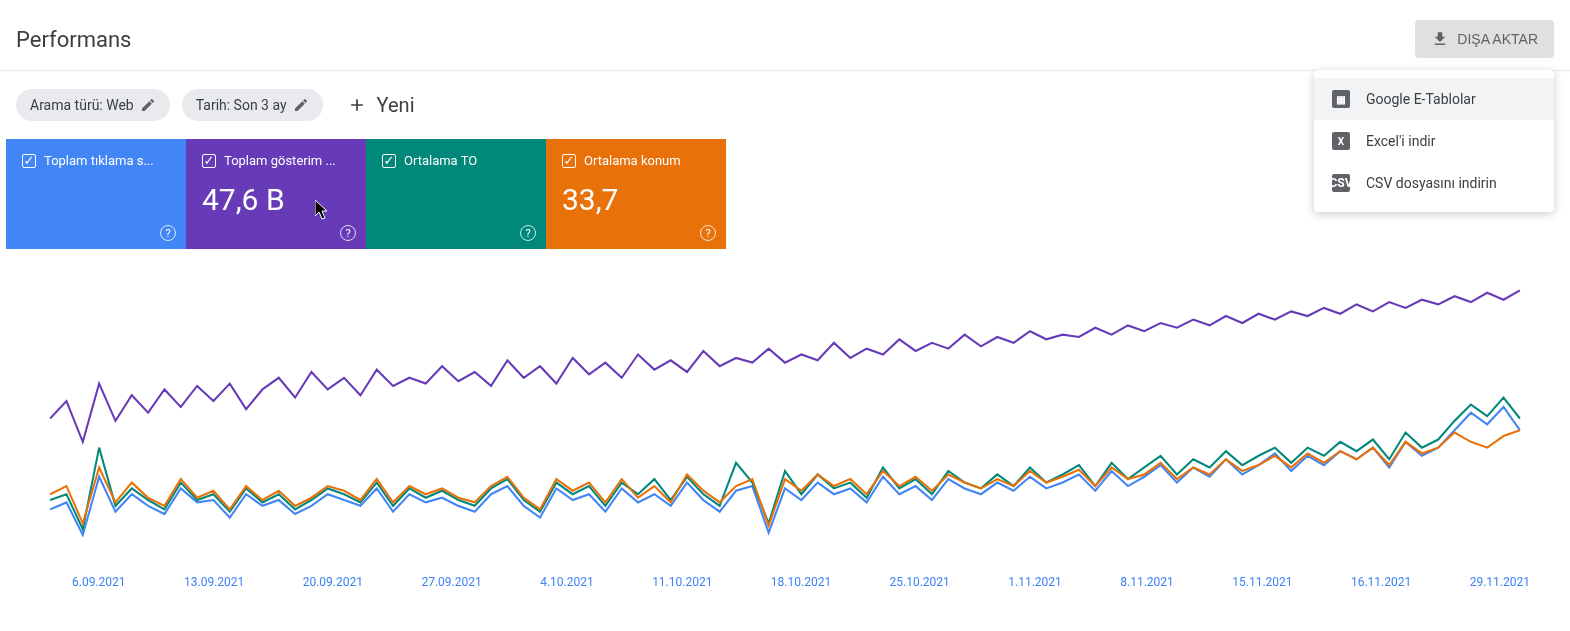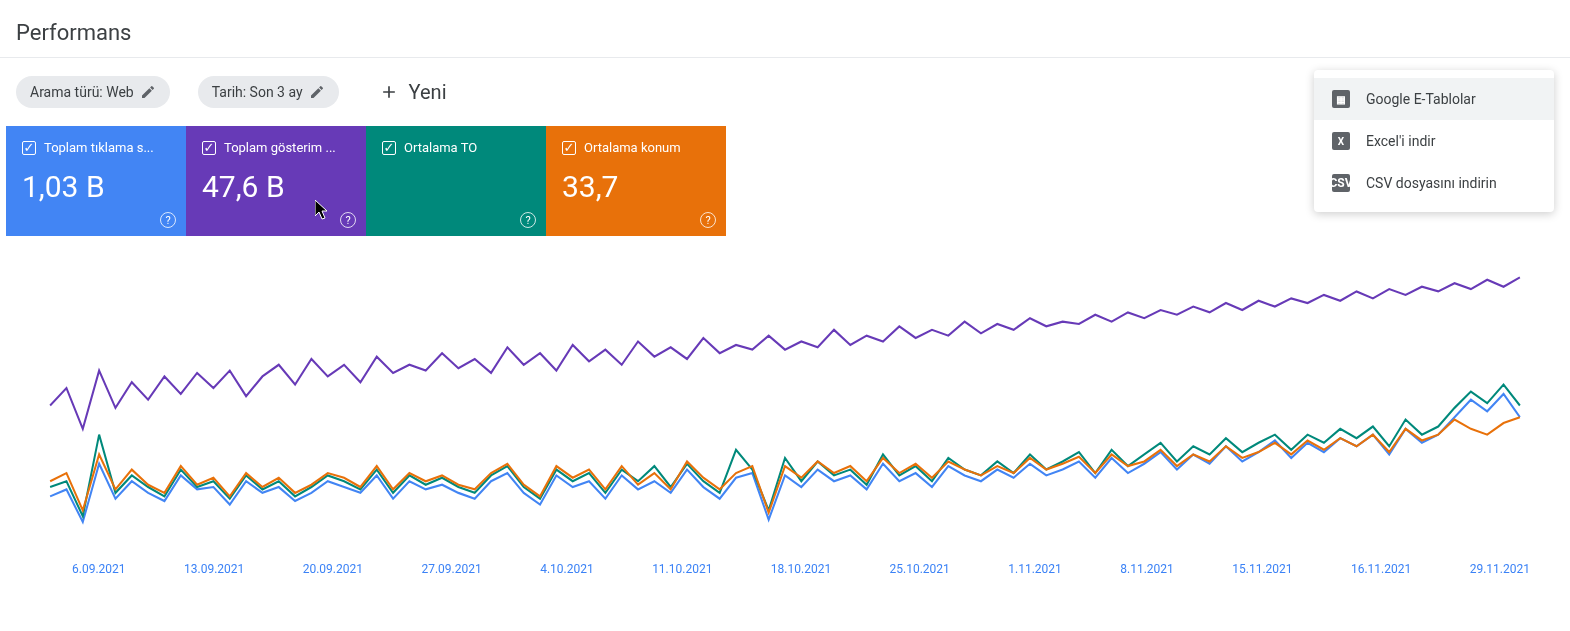--- a/index.html
+++ b/index.html
@@ -20,21 +20,21 @@
     border-bottom: 1px solid #e8eaed;
   }
   .title { font-size: 22px; font-weight: 400; color: #3c4043; text-align: center; }
   .export-btn {
     display: flex; align-items: center; gap: 8px;
     background: #e0e0e0; border: none; padding: 10px 16px;
     font-size: 14px; font-weight: 500; color: #5f6368;
     cursor: pointer; border-radius: 4px;
   }
   .filters {
-    display: flex; align-items: center; gap: 28px;
+    display: flex; align-items: center; gap: 12px;
     padding: 14px 16px;
   }
   .chip {
     display: flex; align-items: center; gap: 6px;
     background: #e8eaed; border-radius: 18px;
     padding: 8px 14px; font-size: 14px; color: #3c4043;
     cursor: pointer;
   }
   .chip svg { width: 16px; height: 16px; }
   .add-new {
@@ -101,20 +101,26 @@
   .cursor {
     position:absolute; width:16px; height:20px;
     pointer-events:none;
   }
 </style>
 </head>
 <body>
 
 <div class="header">
   <div class="title">Performans</div>
+  <button class="export-btn">
+    <svg width="18" height="18" viewBox="0 0 24 24" fill="#5f6368">
+        <path d="M5 20h14v-2H5v2zM19 9h-4V3H9v6H5l7 7 7-7z"></path>
+      </svg>
+    <span>DIŞA AKTAR</span>
+  </button>
 </div>
 
 <div class="filters">
   <div class="chip">
     <span>Arama türü: Web</span>
     <svg viewBox="0 0 24 24" fill="#5f6368">
         <path d="M3 17.25V21h3.75L17.81 9.94l-3.75-3.75L3 17.25zM20.71 7.04a1 1 0 000-1.41l-2.34-2.34a1 1 0 00-1.41 0l-1.83 1.83 3.75 3.75 1.83-1.83z"></path>
       </svg>
   </div>
   <div class="chip">
@@ -130,21 +136,20 @@
     <span>Yeni</span>
   </div>
 </div>
 
 <div class="metric-cards">
   <div class="card card-blue">
     <div class="card-label-row">
       <span class="cb">✓</span>
       <span>Toplam tıklama s...</span>
     </div>
-    <div class="card-value">1,03 B</div>
     <div class="help">?</div>
   </div>
   <div class="card card-purple">
     <div class="card-label-row">
       <span class="cb">✓</span>
       <span>Toplam gösterim ...</span>
     </div>
     <div class="card-value">47,6 B</div>
     <div class="help">?</div>
   </div>

